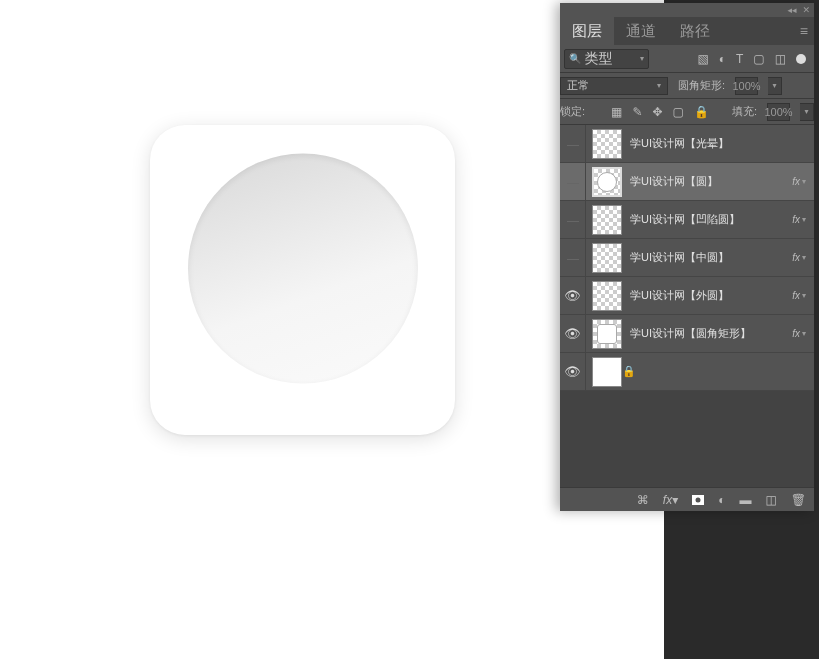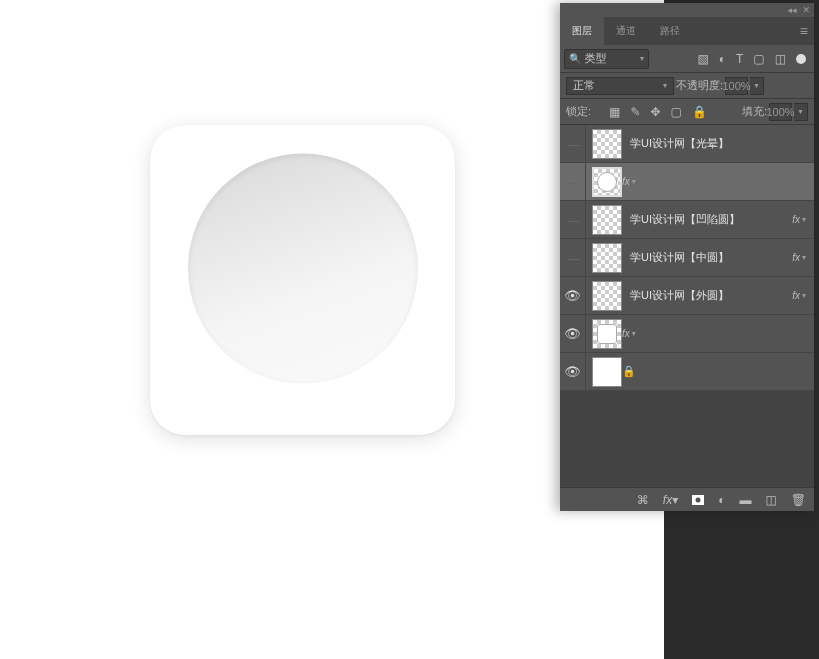--- a/index.html
+++ b/index.html
@@ -83,21 +83,21 @@
       align-items: stretch;
       background: #434343;
       position: relative;
     }
     .tab {
       padding: 0 12px;
       display: flex;
       align-items: center;
       color: #999;
       cursor: pointer;
-      font-size: 10px;
+      font-size: 15px;
     }
     .tab.active {
       background: #535353;
       color: #e0e0e0;
     }
     .tab-menu {
       position: absolute;
       right: 6px;
       top: 50%;
       transform: translateY(-50%);
@@ -121,39 +121,39 @@
       border: 1px solid #333;
       border-radius: 2px;
       height: 20px;
       padding: 0 4px;
       flex: 0 0 85px;
     }
     .search-icon { font-size: 10px; margin-right: 3px; }
     .kind-select {
       flex: 1;
       color: #ccc;
-      font-size: 11px;
+      font-size: 14px;
     }
     .chev { font-size: 8px; color: #999; margin-left: 2px; }
     .filter-icons {
       display: flex;
       gap: 10px;
       align-items: center;
       margin-left: auto;
       padding-right: 4px;
     }
     .filter-icons span { font-size: 12px; color: #bbb; cursor: pointer; }
     .filter-circle { width: 10px; height: 10px; border-radius: 50%; background: #ddd; display: inline-block; }
     
     .blend-row, .lock-row {
       height: 26px;
       display: flex;
       align-items: center;
-      gap: 2px;
-      padding: 0 6px;
+      gap: 10px;
+      padding: 0 0;
       border-bottom: 1px solid #3a3a3a;
       font-size: 11px;
     }
     .blend-select {
       flex: 0 0 108px;
       height: 18px;
       background: #434343;
       border: 1px solid #333;
       display: flex;
       align-items: center;
@@ -337,21 +337,21 @@
       <span>◫</span>
       <span class="filter-circle"></span>
     </div>
   </div>
 
   <div class="blend-row">
     <div class="blend-select">
       <span>正常</span>
       <span class="chev">▾</span>
     </div>
-    <span class="opacity-label">不透明度:</span>
+    <span class="opacity-label">圆角矩形:</span>
     <div class="pct-box">100%</div>
     <div class="pct-chev">▾</div>
   </div>
 
   <div class="lock-row">
     <span class="lock-label">锁定:</span>
     <div class="lock-icons">
       <span>▦</span>
       <span>✎</span>
       <span>✥</span>
@@ -369,20 +369,21 @@
           <span class="placeholder-eye"></span>
         </div>
         <div class="thumb thumb-checker"></div>
         <span class="layer-name">学UI设计网【光晕】</span>
       </div>
       <div class="layer-row selected">
         <div class="vis-col">
           <span class="placeholder-eye"></span>
         </div>
         <div class="thumb thumb-checker thumb-circle selected-thumb"></div>
+        <span class="layer-name">学UI设计网【圆】</span>
         <span class="fx-badge">fx</span>
         <span class="layer-chev">▾</span>
       </div>
       <div class="layer-row">
         <div class="vis-col">
           <span class="placeholder-eye"></span>
         </div>
         <div class="thumb thumb-checker"></div>
         <span class="layer-name">学UI设计网【凹陷圆】</span>
         <span class="fx-badge">fx</span>
@@ -404,20 +405,21 @@
         <div class="thumb thumb-checker"></div>
         <span class="layer-name">学UI设计网【外圆】</span>
         <span class="fx-badge">fx</span>
         <span class="layer-chev">▾</span>
       </div>
       <div class="layer-row">
         <div class="vis-col">
           <span class="eye">👁</span>
         </div>
         <div class="thumb thumb-checker thumb-rrect"></div>
+        <span class="layer-name">学UI设计网【圆角矩形】</span>
         <span class="fx-badge">fx</span>
         <span class="layer-chev">▾</span>
       </div>
       <div class="layer-row">
         <div class="vis-col">
           <span class="eye">👁</span>
         </div>
         <div class="thumb thumb-white"></div>
         <span class="lock-mini">🔒</span>
       </div>

